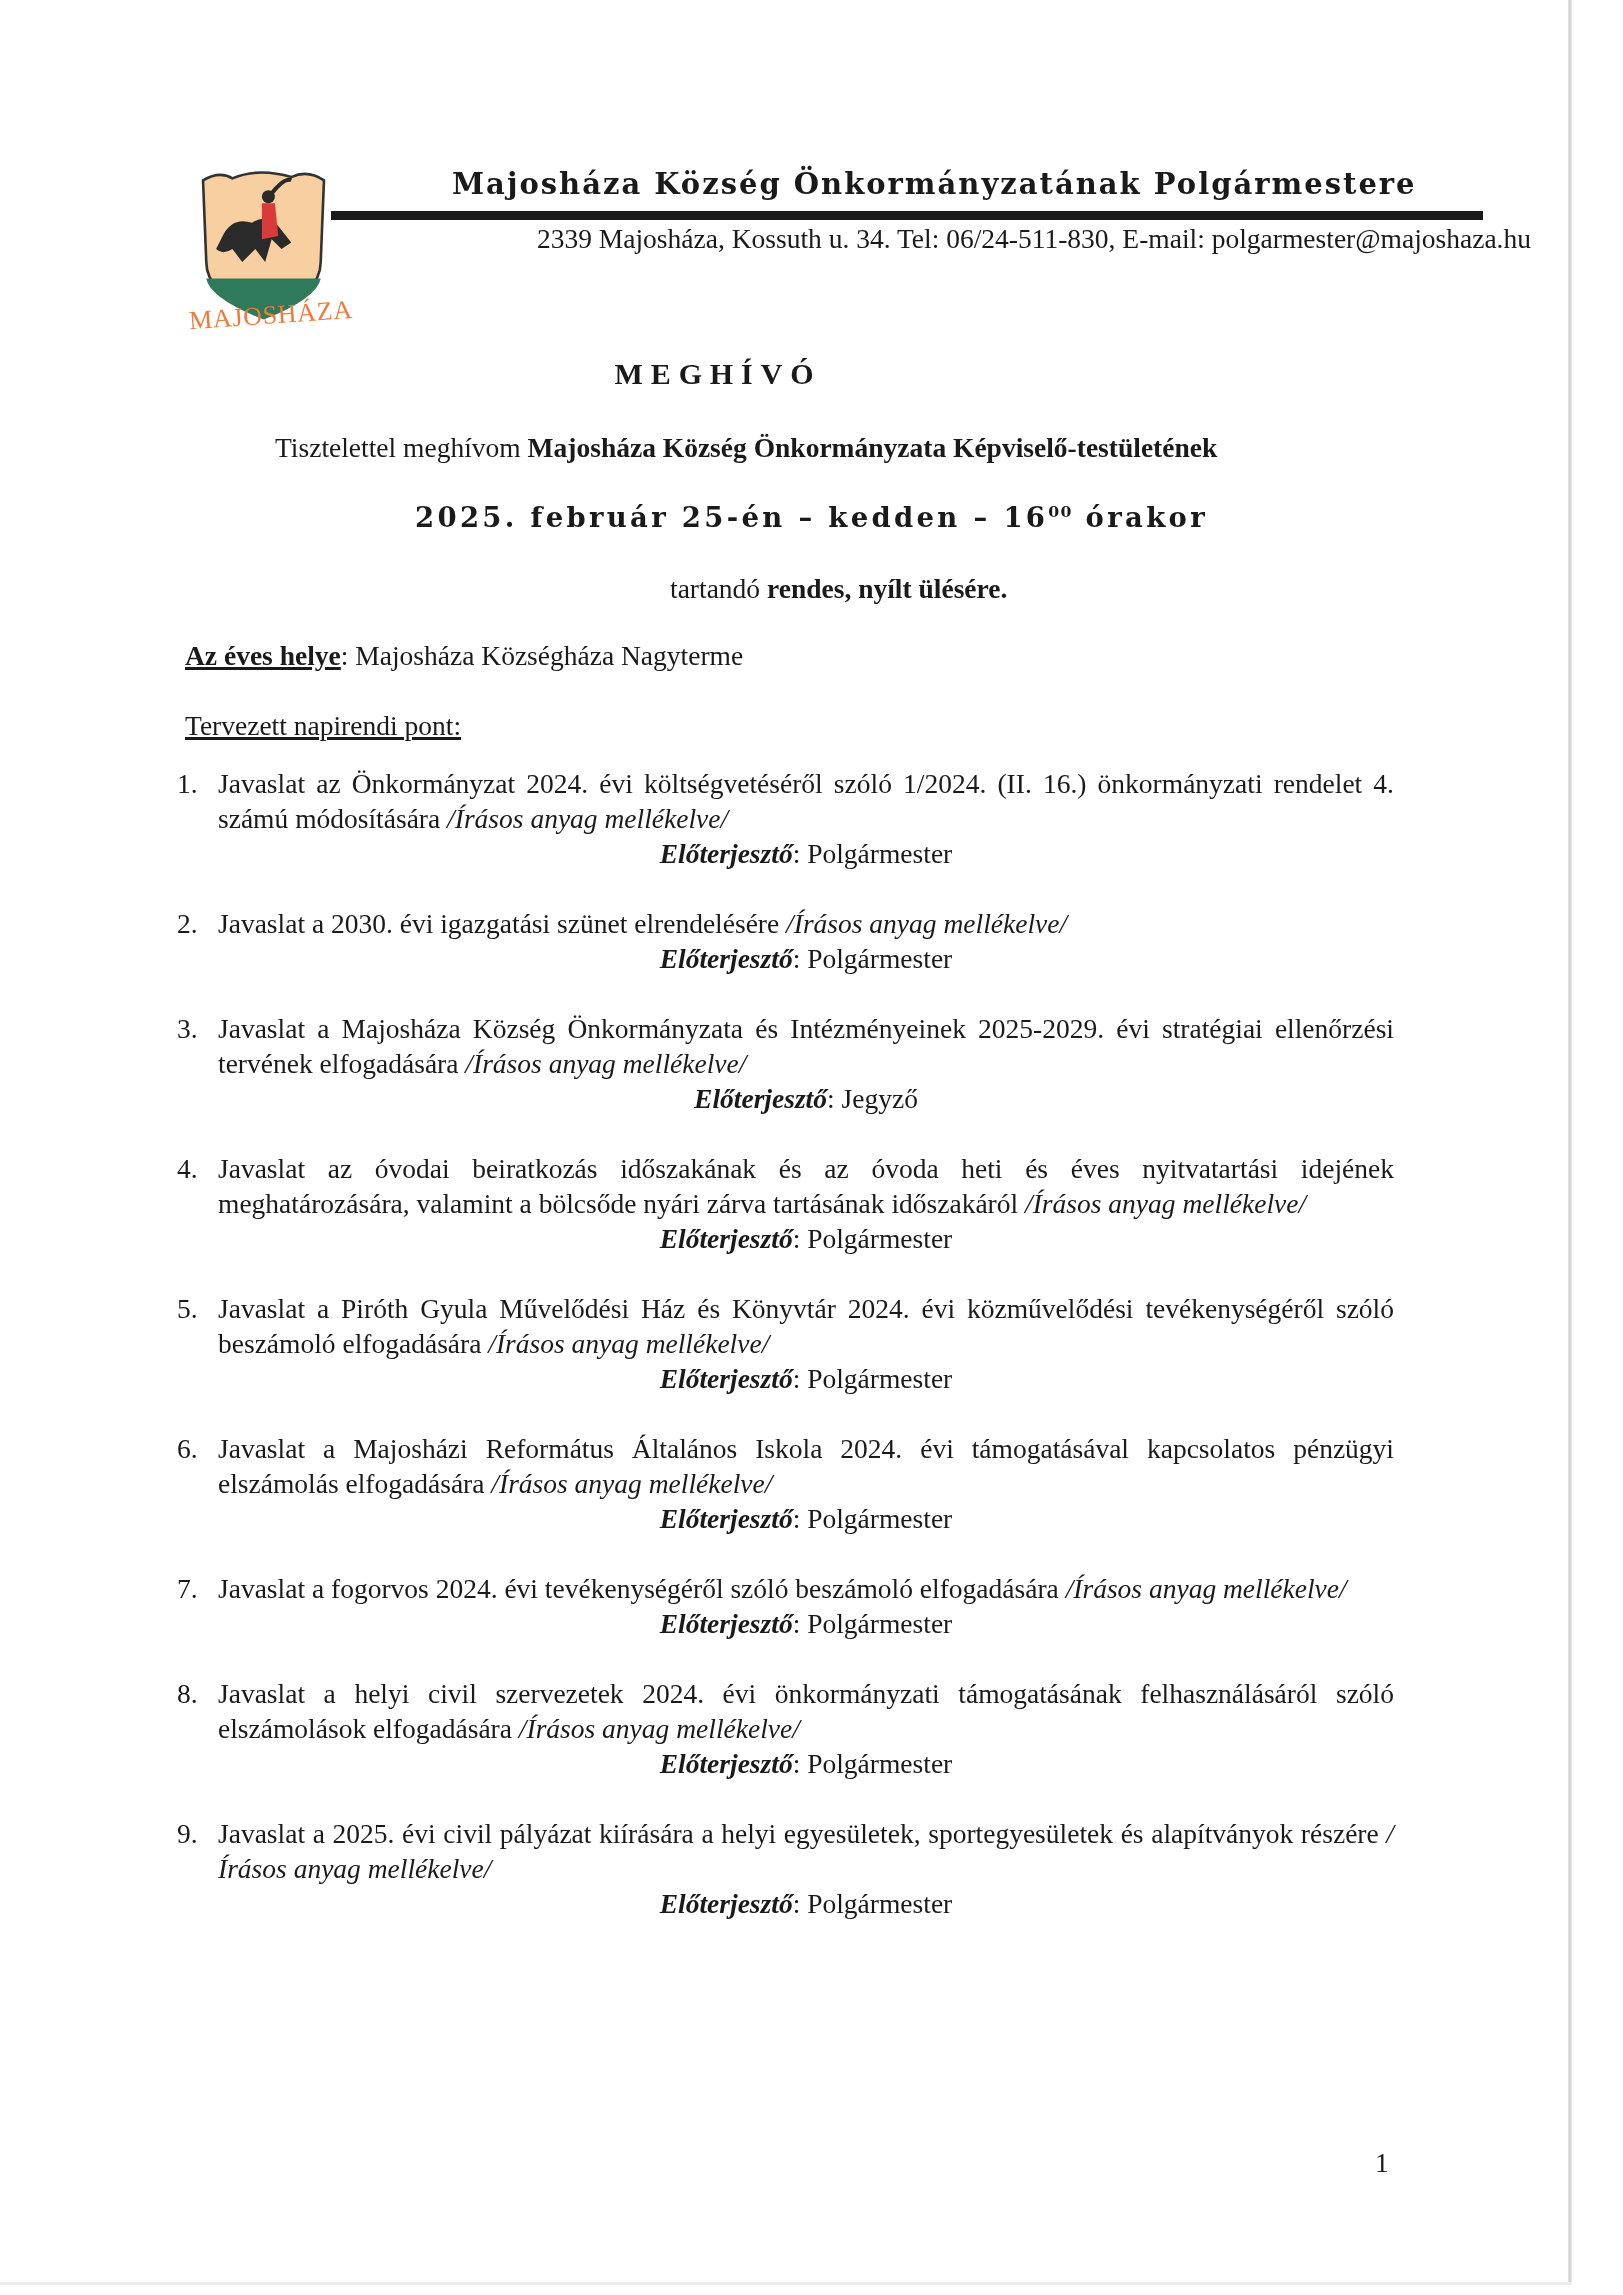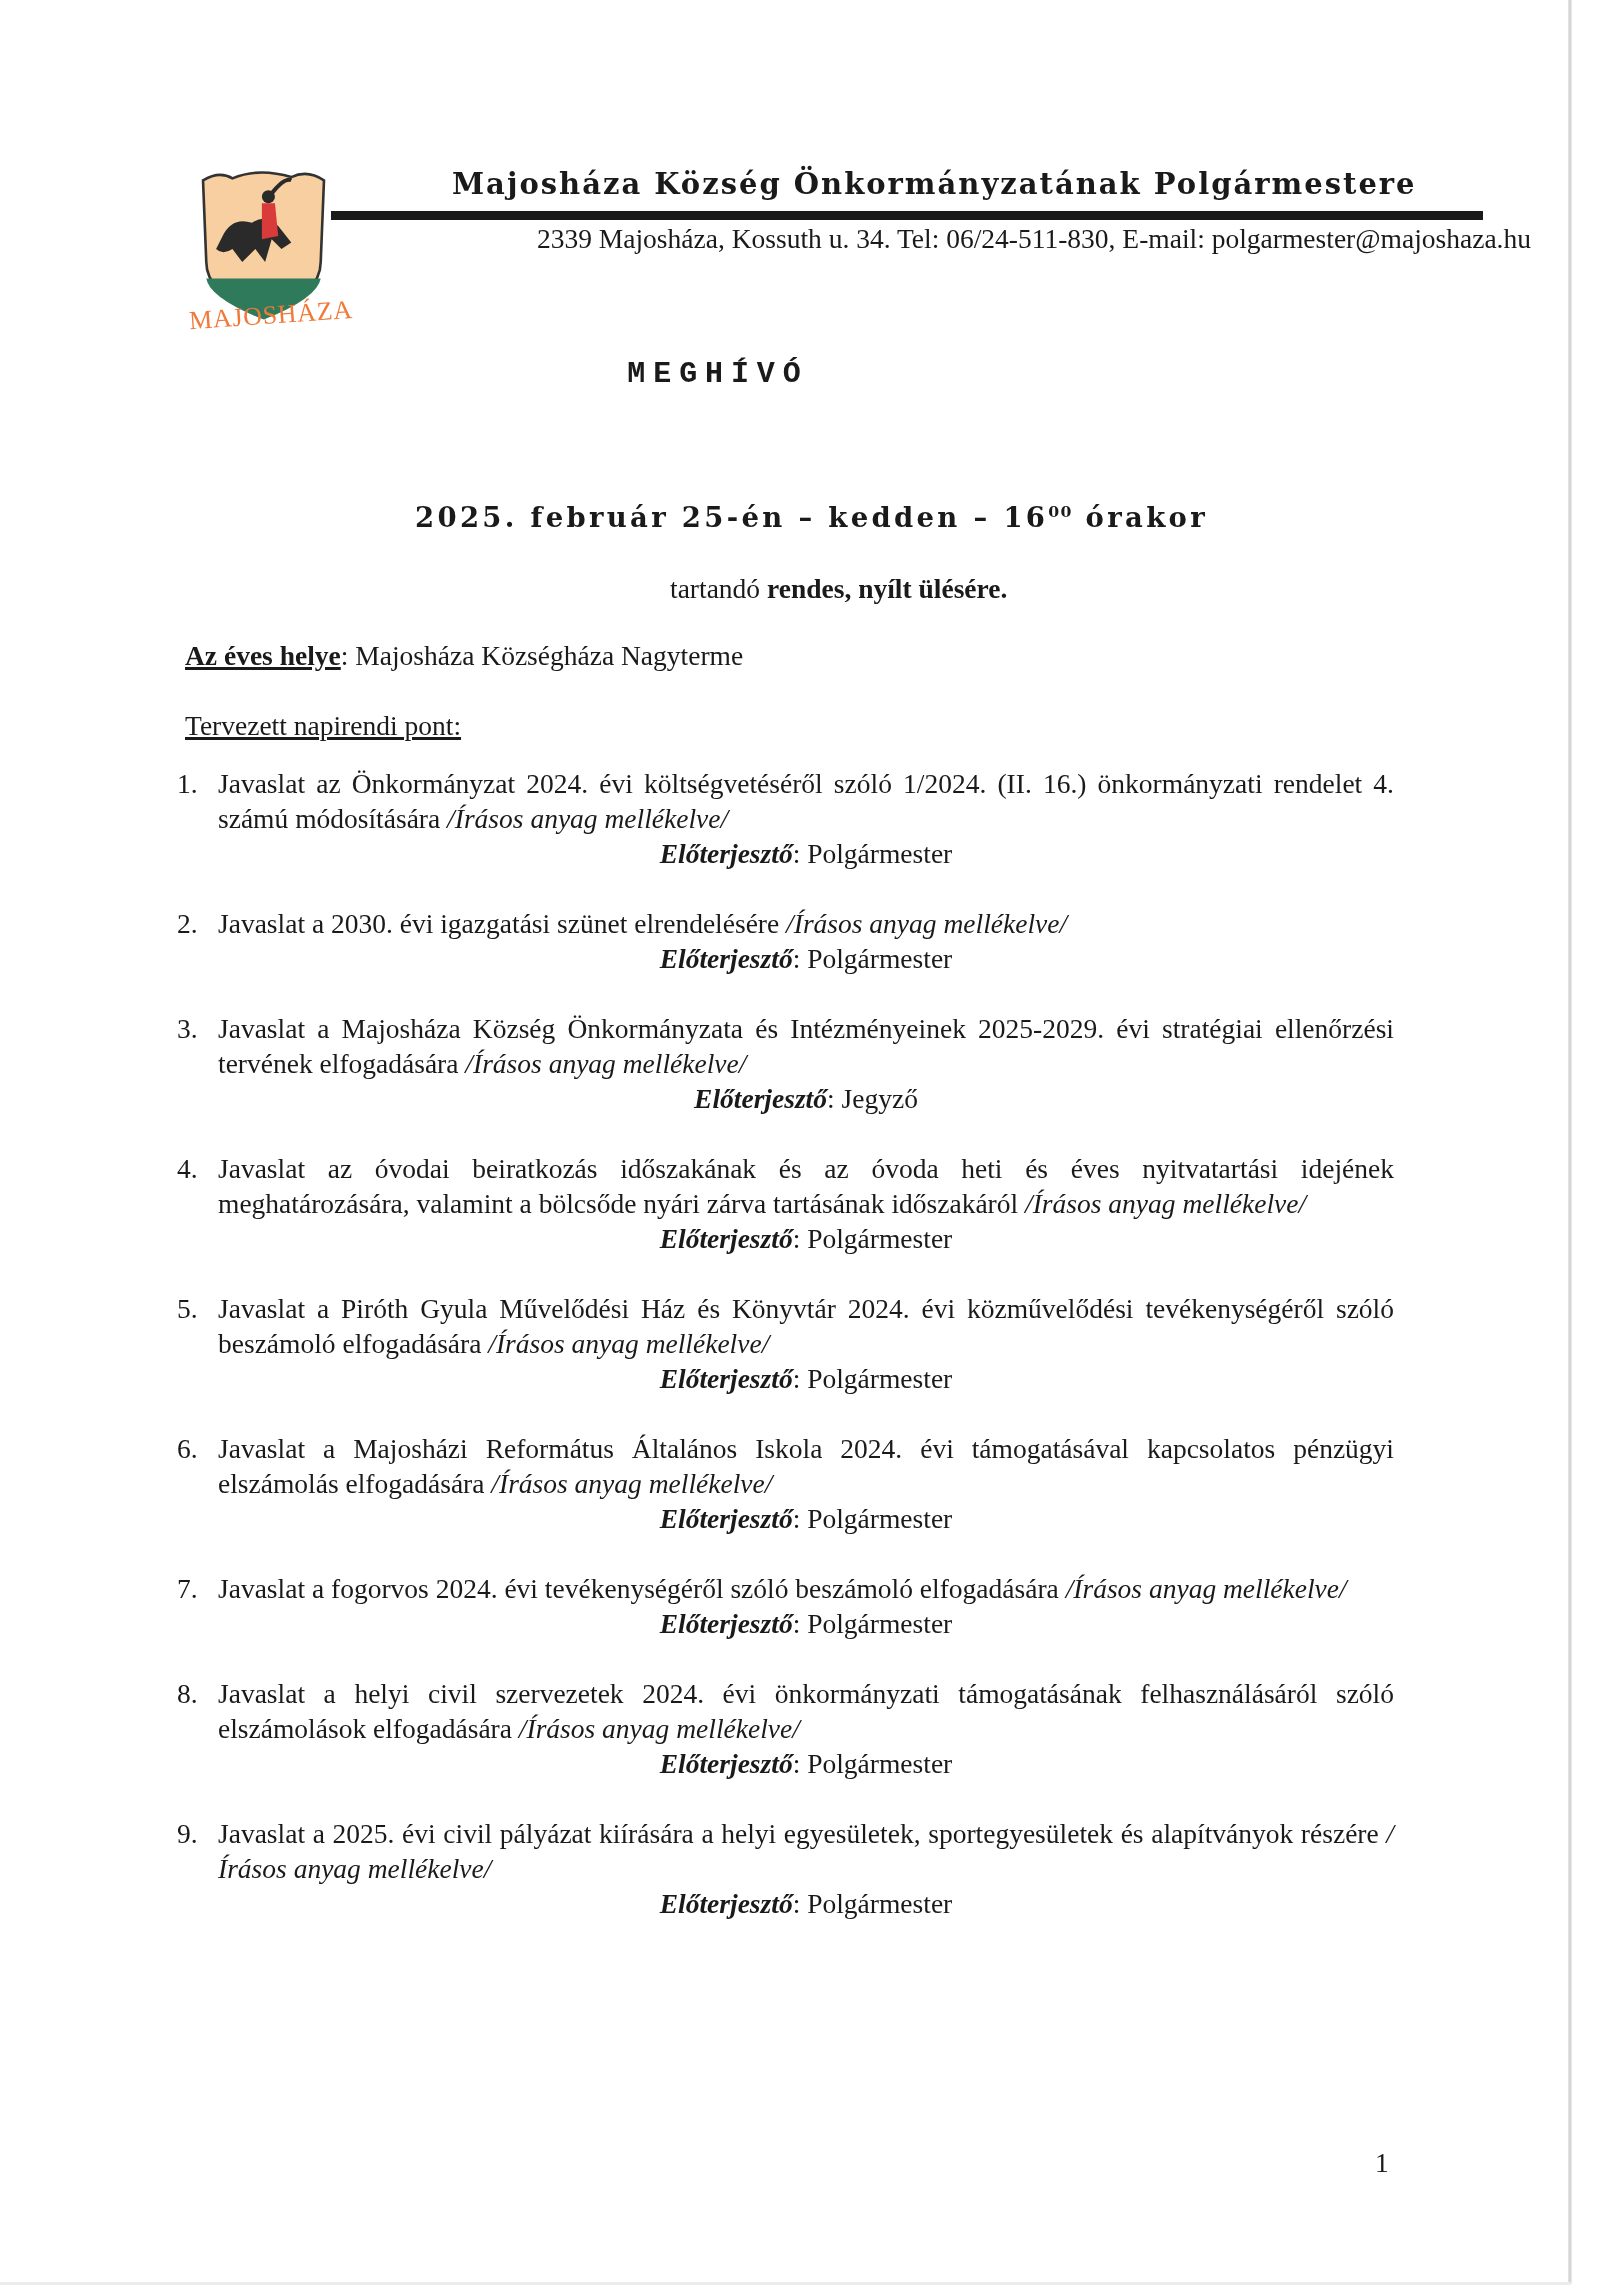--- a/index.html
+++ b/index.html
@@ -13,21 +13,21 @@
   .logo-caption { position:absolute; left:189px; top:301px; width:151px; text-align:center;
                   font-size:26px; color:#f07a3a; letter-spacing:0.7px; transform:rotate(-4deg);
                   font-family:"Liberation Serif",serif; }
 
   .hdr-title { position:absolute; left:452px; top:167px; width:1113px; font-size:29px; font-weight:bold;
                letter-spacing:2px; font-family:"DejaVu Serif",serif; }
   .hdr-rule { position:absolute; left:331px; top:211px; width:1152px; height:9.2px; background:#1a1a1a; }
   .hdr-contact { position:absolute; left:353px; top:223px; width:1178px; font-size:27.5px;text-align:right; }
 
   .title { position:absolute; left:0; width:1410px; top:357px; text-align:center; font-size:30px;
-           font-weight:bold; letter-spacing:7.9px; font-family:Liberation Mono, monospace; padding-left:26px; box-sizing:border-box; }
+           font-weight:bold; letter-spacing:7.9px; font-family:Liberation Serif, serif; padding-left:26px; box-sizing:border-box; }
   .intro { position:absolute; left:275px; top:432px; width:1047px; font-size:27.5px; }
   .date-line { position:absolute; left:0; width:1623px; top:501px; text-align:center; font-size:27.5px;
                font-weight:bold; letter-spacing:3.3px; font-family:"DejaVu Serif",serif; }
   .date-line sup { font-size:15.7px; letter-spacing:1.3px; }
   .tartando { position:absolute; left:670px; top:573px; font-size:27.5px; }
 
   .place { position:absolute; left:185px; top:640px; font-size:27.5px; }
   .u { text-decoration:underline; font-weight:bold; text-decoration-thickness:2.6px; }
   .agenda-title { position:absolute; left:185px; top:710px; font-size:27.5px; font-weight:normal;
                   text-decoration:underline; text-decoration-thickness:2.6px; }
@@ -58,20 +58,23 @@
     <path d="M120 45 Q140 20 150 25" stroke="#2a2a2a" stroke-width="6" fill="none"></path>
   </svg>
   <div class="logo-caption">MAJOSHÁZA</div>
 
   <div class="hdr-title">Majosháza Község Önkormányzatának Polgármestere</div>
   <div class="hdr-rule"></div>
   <div class="hdr-contact">2339 Majosháza, Kossuth u. 34. Tel: 06/24-511-830, E-mail: polgarmester@majoshaza.hu</div>
 
   <div class="title">MEGHÍVÓ</div>
 
+  <div class="intro">
+    <span>Tisztelettel meghívom </span><b>Majosháza Község Önkormányzata Képviselő-testületének</b>
+  </div>
 
   <div class="date-line">
     <span>2025. február 25-én – kedden – 16</span><sup>00</sup><span> órakor</span>
   </div>
 
   <div class="tartando">
     <span>tartandó </span><b>rendes, nyílt ülésére.</b>
   </div>
 
   <div class="place">

